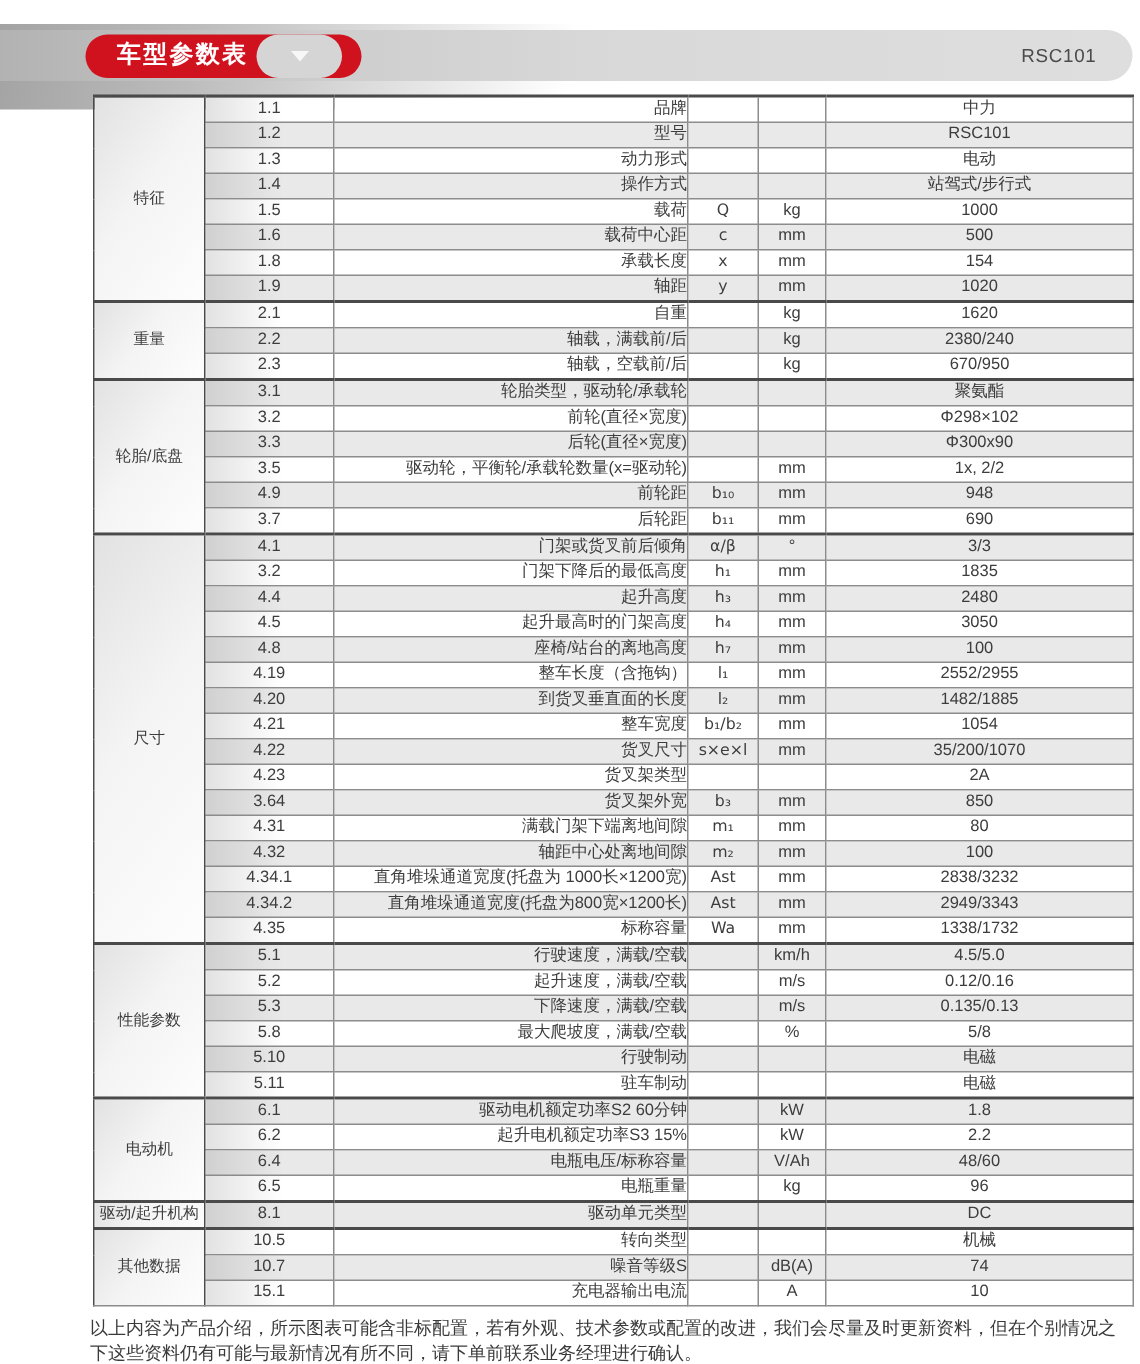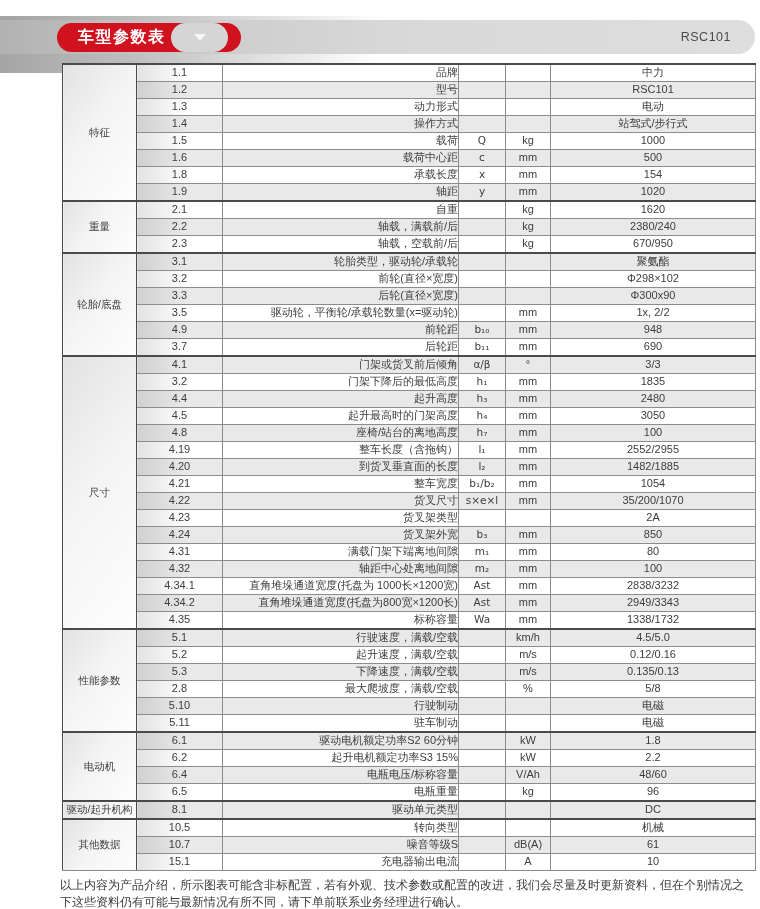--- a/index.html
+++ b/index.html
@@ -283,21 +283,21 @@
         <td class="cell-value">35/200/1070</td>
       </tr>
       <tr class="row-light">
         <td class="cell-no">4.23</td>
         <td class="cell-desc">货叉架类型</td>
         <td class="cell-symbol"></td>
         <td class="cell-unit"></td>
         <td class="cell-value">2A</td>
       </tr>
       <tr class="row-dark">
-        <td class="cell-no">4.24</td>
+        <td class="cell-no">3.64</td>
         <td class="cell-desc">货叉架外宽</td>
         <td class="cell-symbol">b₃</td>
         <td class="cell-unit">mm</td>
         <td class="cell-value">850</td>
       </tr>
       <tr class="row-light">
         <td class="cell-no">4.31</td>
         <td class="cell-desc">满载门架下端离地间隙</td>
         <td class="cell-symbol">m₁</td>
         <td class="cell-unit">mm</td>
@@ -347,21 +347,21 @@
         <td class="cell-value">0.12/0.16</td>
       </tr>
       <tr class="row-dark">
         <td class="cell-no">5.3</td>
         <td class="cell-desc">下降速度，满载/空载</td>
         <td class="cell-symbol"></td>
         <td class="cell-unit">m/s</td>
         <td class="cell-value">0.135/0.13</td>
       </tr>
       <tr class="row-light">
-        <td class="cell-no">2.8</td>
+        <td class="cell-no">5.8</td>
         <td class="cell-desc">最大爬坡度，满载/空载</td>
         <td class="cell-symbol"></td>
         <td class="cell-unit">%</td>
         <td class="cell-value">5/8</td>
       </tr>
       <tr class="row-dark">
         <td class="cell-no">5.10</td>
         <td class="cell-desc">行驶制动</td>
         <td class="cell-symbol"></td>
         <td class="cell-unit"></td>
@@ -417,21 +417,21 @@
         <td class="cell-desc">转向类型</td>
         <td class="cell-symbol"></td>
         <td class="cell-unit"></td>
         <td class="cell-value">机械</td>
       </tr>
       <tr class="row-dark">
         <td class="cell-no">10.7</td>
         <td class="cell-desc">噪音等级S</td>
         <td class="cell-symbol"></td>
         <td class="cell-unit">dB(A)</td>
-        <td class="cell-value">61</td>
+        <td class="cell-value">74</td>
       </tr>
       <tr class="row-light">
         <td class="cell-no">15.1</td>
         <td class="cell-desc">充电器输出电流</td>
         <td class="cell-symbol"></td>
         <td class="cell-unit">A</td>
         <td class="cell-value">10</td>
       </tr>
     </tbody>
 </table>

